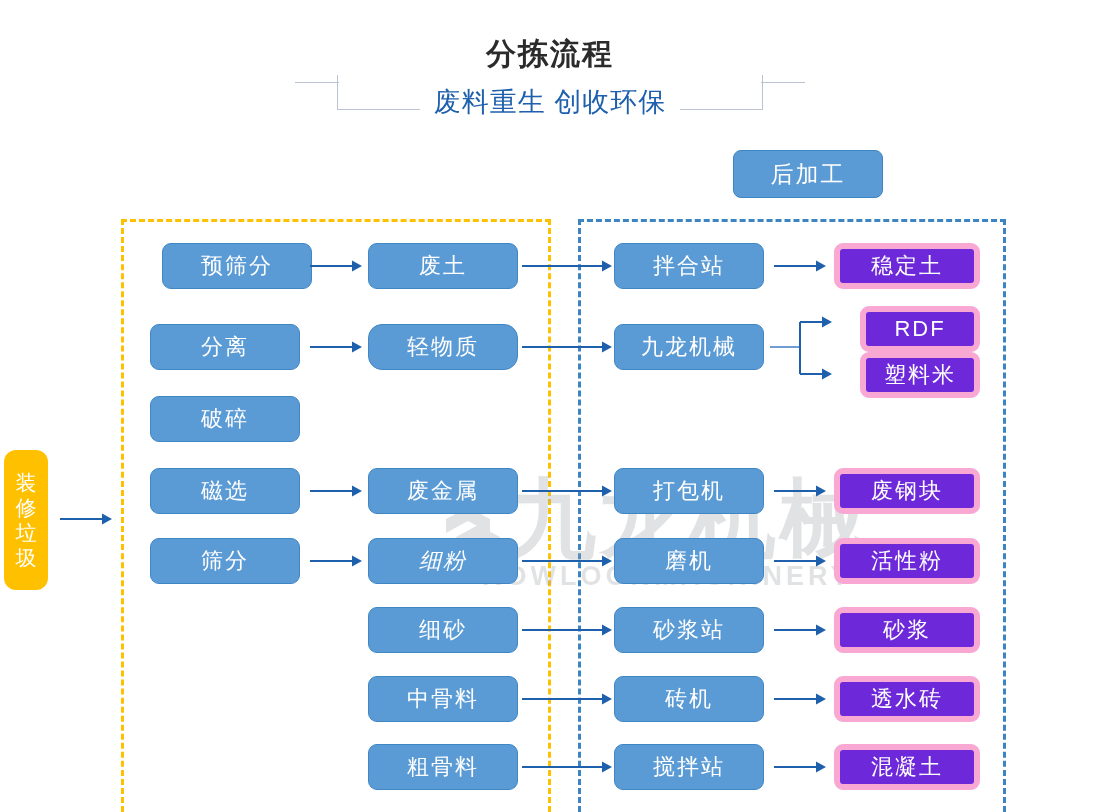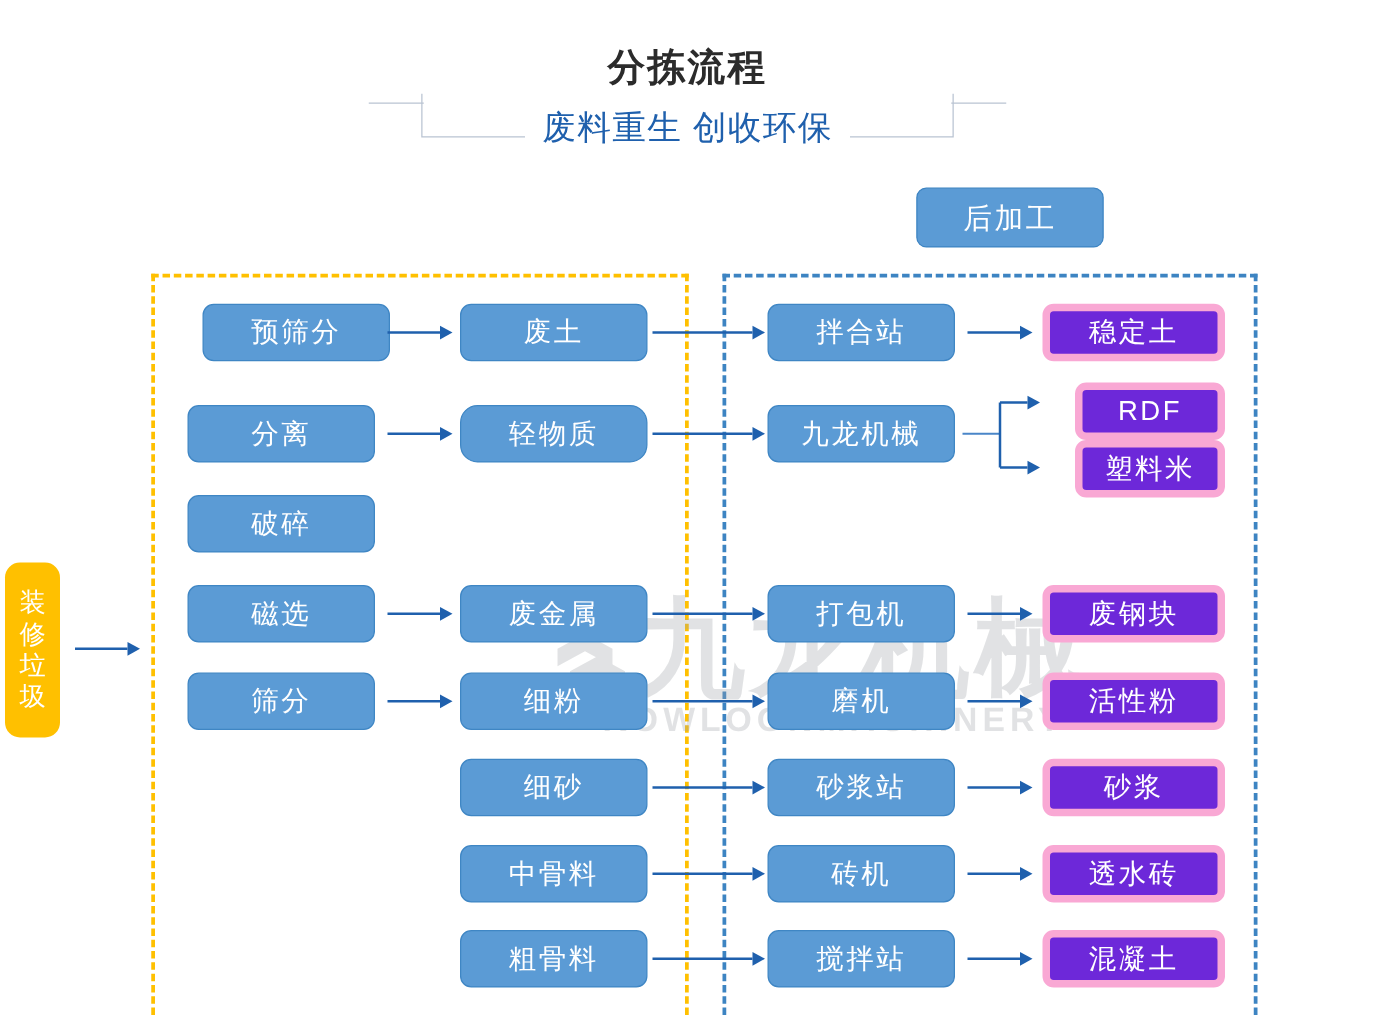--- a/index.html
+++ b/index.html
@@ -221,21 +221,21 @@
 
   <div class="node light" style="left:368px; top:243px; width:150px;">
       <span>废土</span>
     </div>
   <div class="node light" style="left:368px; top:324px; width:150px;border-radius:14px;">
       <span>轻物质</span>
     </div>
   <div class="node light" style="left:368px; top:468px; width:150px;">
       <span>废金属</span>
     </div>
-  <div class="node light" style="left:368px; top:538px; width:150px;">
+  <div class="node light" style="left:368px; top:538px; width:150px;font-style:italic;">
       <span>细粉</span>
     </div>
   <div class="node light" style="left:368px; top:607px; width:150px;">
       <span>细砂</span>
     </div>
   <div class="node light" style="left:368px; top:676px; width:150px;">
       <span>中骨料</span>
     </div>
   <div class="node light" style="left:368px; top:744px; width:150px;">
       <span>粗骨料</span>

